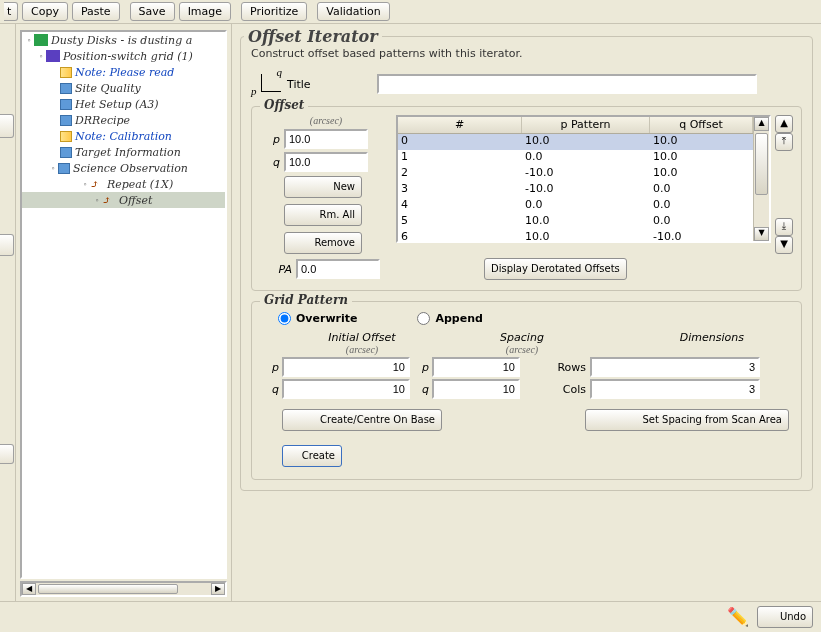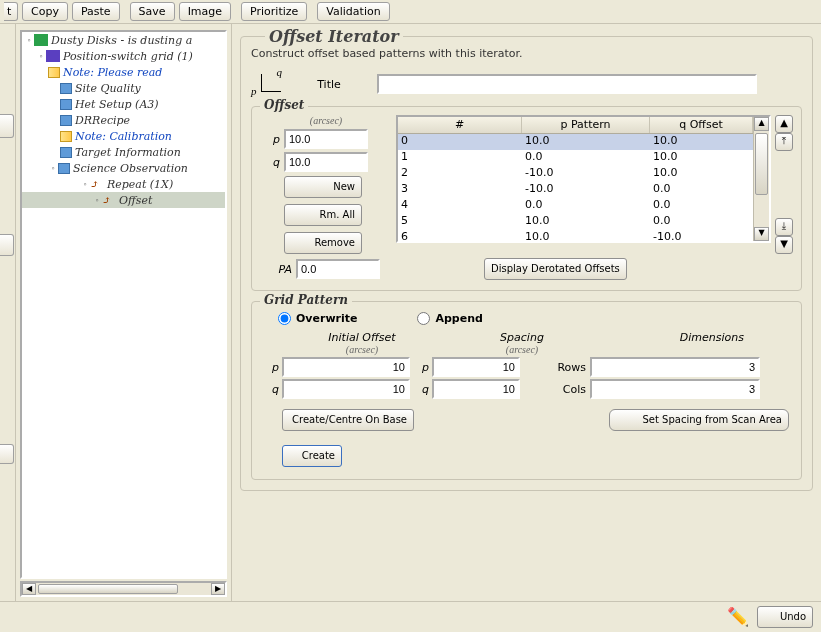--- a/index.html
+++ b/index.html
@@ -113,29 +113,29 @@
   .panel {
     border: 1px solid #c8c4b4;
     border-radius: 4px;
     padding: 6px 10px 10px 10px;
     margin-top: 6px;
     position: relative;
     background:#ece9d8;
   }
   .panel-title {
     position: absolute;
-    top: -10px; left: 24px;
+    top: -10px; left: 3px;
     background:#ece9d8;
     padding: 0 4px;
     font: italic bold 16px "DejaVu Serif", Georgia, serif;
     color:#444;
   }
   .panel-sub { font-size:11px; color:#333; margin:4px 0 8px 0;}
   .field-title-row { display:flex; align-items:center; margin:4px 0 6px 0;}
-  .field-title-row .lbl { width:135px; text-align:center; padding-right:6px;}
+  .field-title-row .lbl { width:135px; text-align:left; padding-right:6px;}
   input[type=text] {
     border: 2px inset #fff;
     background:#fff;
     height:20px;
     font-size:11px;
     padding: 1px 3px;
   }
   .offsetgrp {
     border:1px solid #c8c4b4; border-radius:4px; padding:8px 8px 10px 8px; position:relative; margin-top:6px;
   }
@@ -248,21 +248,21 @@
       <div class="row" style="padding-left:2px;">
           <span class="tw">◦</span>
           <span class="ic ic-greenbox"></span>
           <span>Dusty Disks - is dusting a</span>
         </div>
       <div class="row" style="padding-left:14px;">
           <span class="tw">◦</span>
           <span class="ic ic-box"></span>
           <span>Position-switch grid (1)</span>
         </div>
-      <div class="row" style="padding-left:26px;">
+      <div class="row" style="padding-left:38px;">
           <span class="ic ic-note"></span>
           <span style="color:#1146c0">Note: Please read</span>
         </div>
       <div class="row" style="padding-left:38px;">
           <span class="ic ic-page"></span>
           <span>Site Quality</span>
         </div>
       <div class="row" style="padding-left:38px;">
           <span class="ic ic-page"></span>
           <span>Het Setup (A3)</span>
@@ -441,22 +441,22 @@
         </div>
         <div class="gp-line">
           <div class="l1">q</div>
           <input type="text" value="10" style="">
           <div class="l2">q</div>
           <input type="text" style="width: 88px;" value="10">
           <div class="l3">Cols</div>
           <input type="text" class="dim" value="3" style="">
         </div>
         <div class="gp-btns">
-          <div class="sbtn" style="width:132px;margin-left:18px;">Create/Centre On Base</div>
-          <div class="sbtn" style="width:180px;border-radius:6px;">Set Spacing from Scan Area</div>
+          <div class="sbtn" style="width:160px;margin-left:18px;">Create/Centre On Base</div>
+          <div class="sbtn" style="width:204px;">Set Spacing from Scan Area</div>
         </div>
         <div class="create-row">
           <div class="sbtn" style="width:60px;margin-left:18px;border:1px solid #3a6fc0;">Create</div>
         </div>
       </div>
 
     </div>
   </div>
 </div>
 

